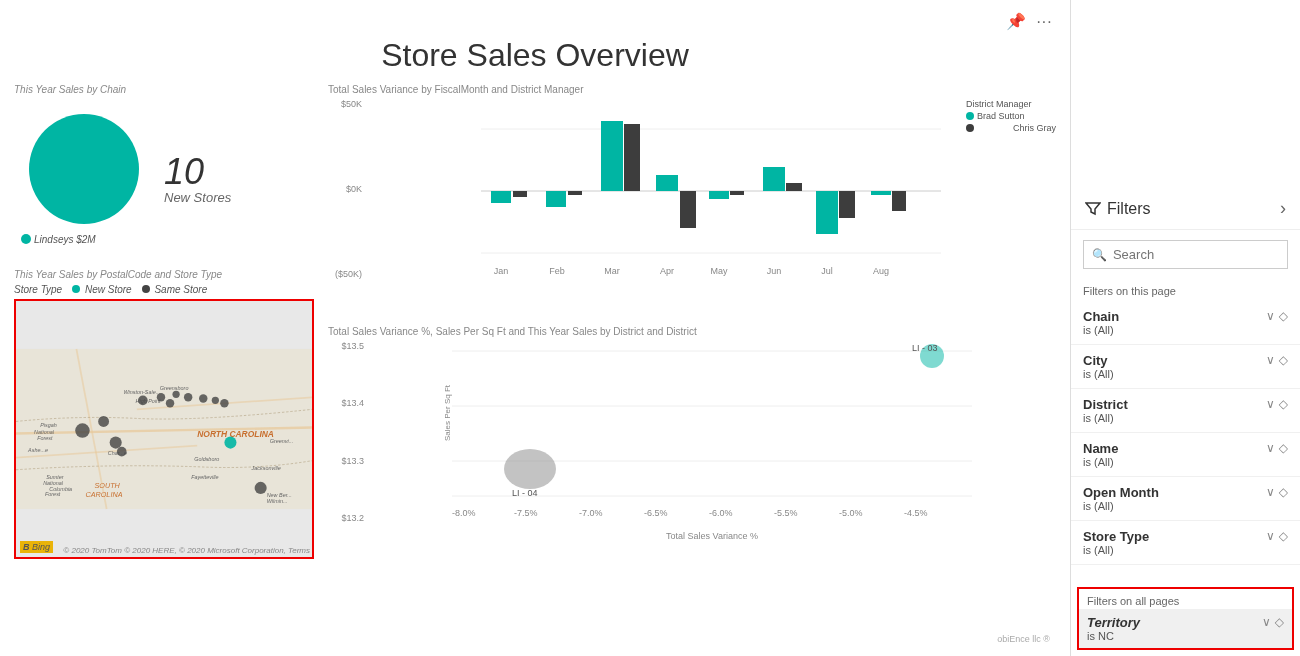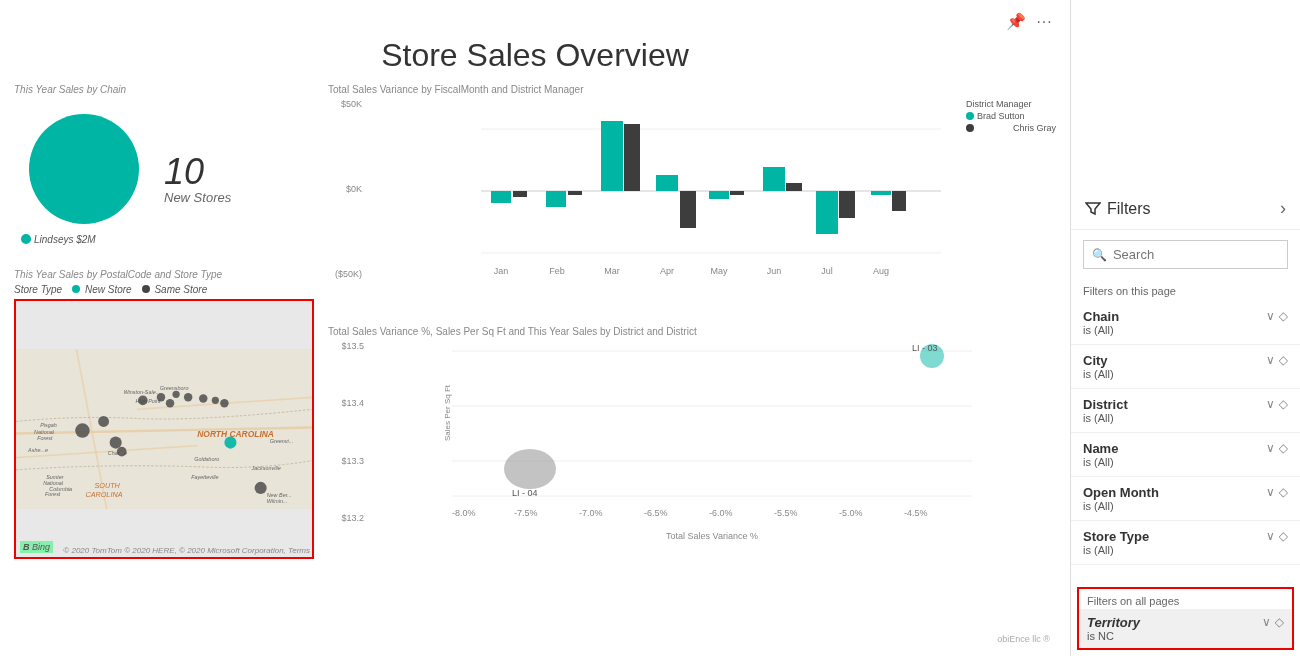--- a/index.html
+++ b/index.html
@@ -87,21 +87,21 @@
     .filter-clear { font-size: 12px; color: #888; }
 
     
     .filters-all-pages { border: 2px solid #e00; margin: 22px 6px 6px; }
     .filters-all-label { font-size: 11px; color: #666; padding: 6px 8px 2px; }
     .filter-item-highlighted { padding: 6px 8px; background: #f0f0f0; display: flex; align-items: flex-start; justify-content: space-between; }
     .filter-name-bold { font-size: 13px; color: #333; font-weight: 700; font-style: italic; }
     .filter-value-reg { font-size: 11px; color: #555; }
 
     
-    .bing-logo { position: absolute; bottom: 4px; left: 4px; font-size: 9px; color: #555; background: #86efac; padding: 1px 3px; }
+    .bing-logo { position: absolute; bottom: 4px; left: 4px; font-size: 9px; color: #555; background: #eab308; padding: 1px 3px; }
 
     
     .map-copyright { position: absolute; bottom: 2px; right: 2px; font-size: 8px; color: #888; }
 
     
     .obience { font-size: 9px; color: #aaa; text-align: right; padding: 2px 6px; }
   </style>
 </head>
 <body>
 

